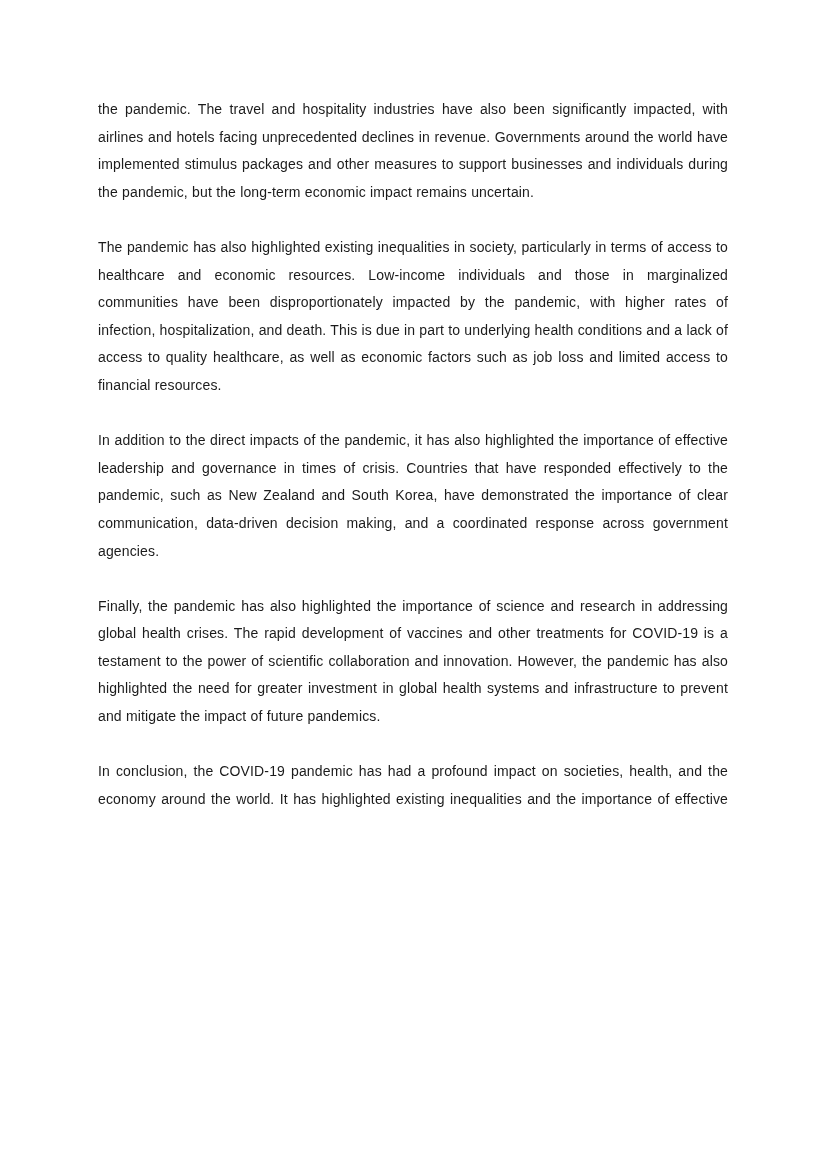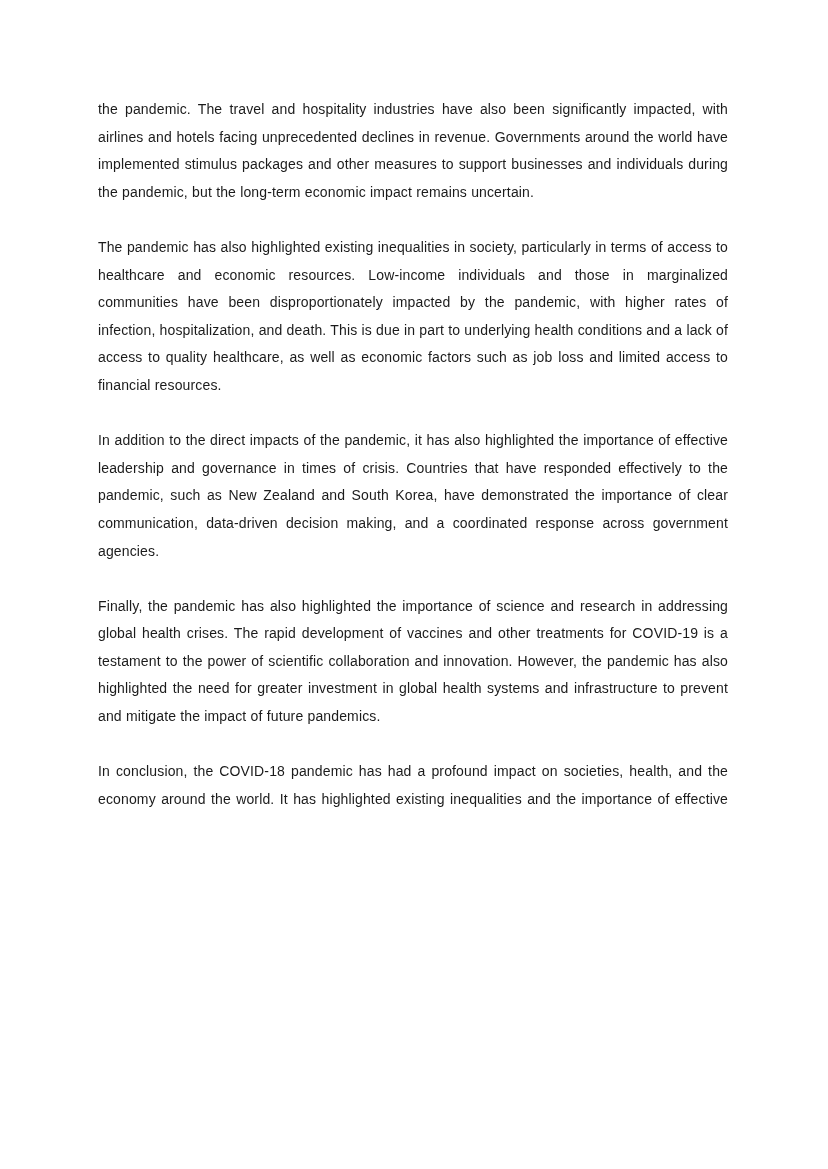--- a/index.html
+++ b/index.html
@@ -51,16 +51,16 @@
   <div class="text-column">
 
     <p class="paragraph">the pandemic. The travel and hospitality industries have also been significantly impacted, with airlines and hotels facing unprecedented declines in revenue. Governments around the world have implemented stimulus packages and other measures to support businesses and individuals during the pandemic, but the long-term economic impact remains uncertain.</p>
 
     <p class="paragraph">The pandemic has also highlighted existing inequalities in society, particularly in terms of access to healthcare and economic resources. Low-income individuals and those in marginalized communities have been disproportionately impacted by the pandemic, with higher rates of infection, hospitalization, and death. This is due in part to underlying health conditions and a lack of access to quality healthcare, as well as economic factors such as job loss and limited access to financial resources.</p>
 
     <p class="paragraph">In addition to the direct impacts of the pandemic, it has also highlighted the importance of effective leadership and governance in times of crisis. Countries that have responded effectively to the pandemic, such as New Zealand and South Korea, have demonstrated the importance of clear communication, data-driven decision making, and a coordinated response across government agencies.</p>
 
     <p class="paragraph">Finally, the pandemic has also highlighted the importance of science and research in addressing global health crises. The rapid development of vaccines and other treatments for COVID-19 is a testament to the power of scientific collaboration and innovation. However, the pandemic has also highlighted the need for greater investment in global health systems and infrastructure to prevent and mitigate the impact of future pandemics.</p>
 
-    <p class="paragraph continues-next-page">In conclusion, the COVID-18 pandemic has had a profound impact on societies, health, and the economy around the world. It has highlighted existing inequalities and the importance of effective</p>
+    <p class="paragraph continues-next-page">In conclusion, the COVID-19 pandemic has had a profound impact on societies, health, and the economy around the world. It has highlighted existing inequalities and the importance of effective</p>
 
   </div>
 </div>
 
 </body></html>

